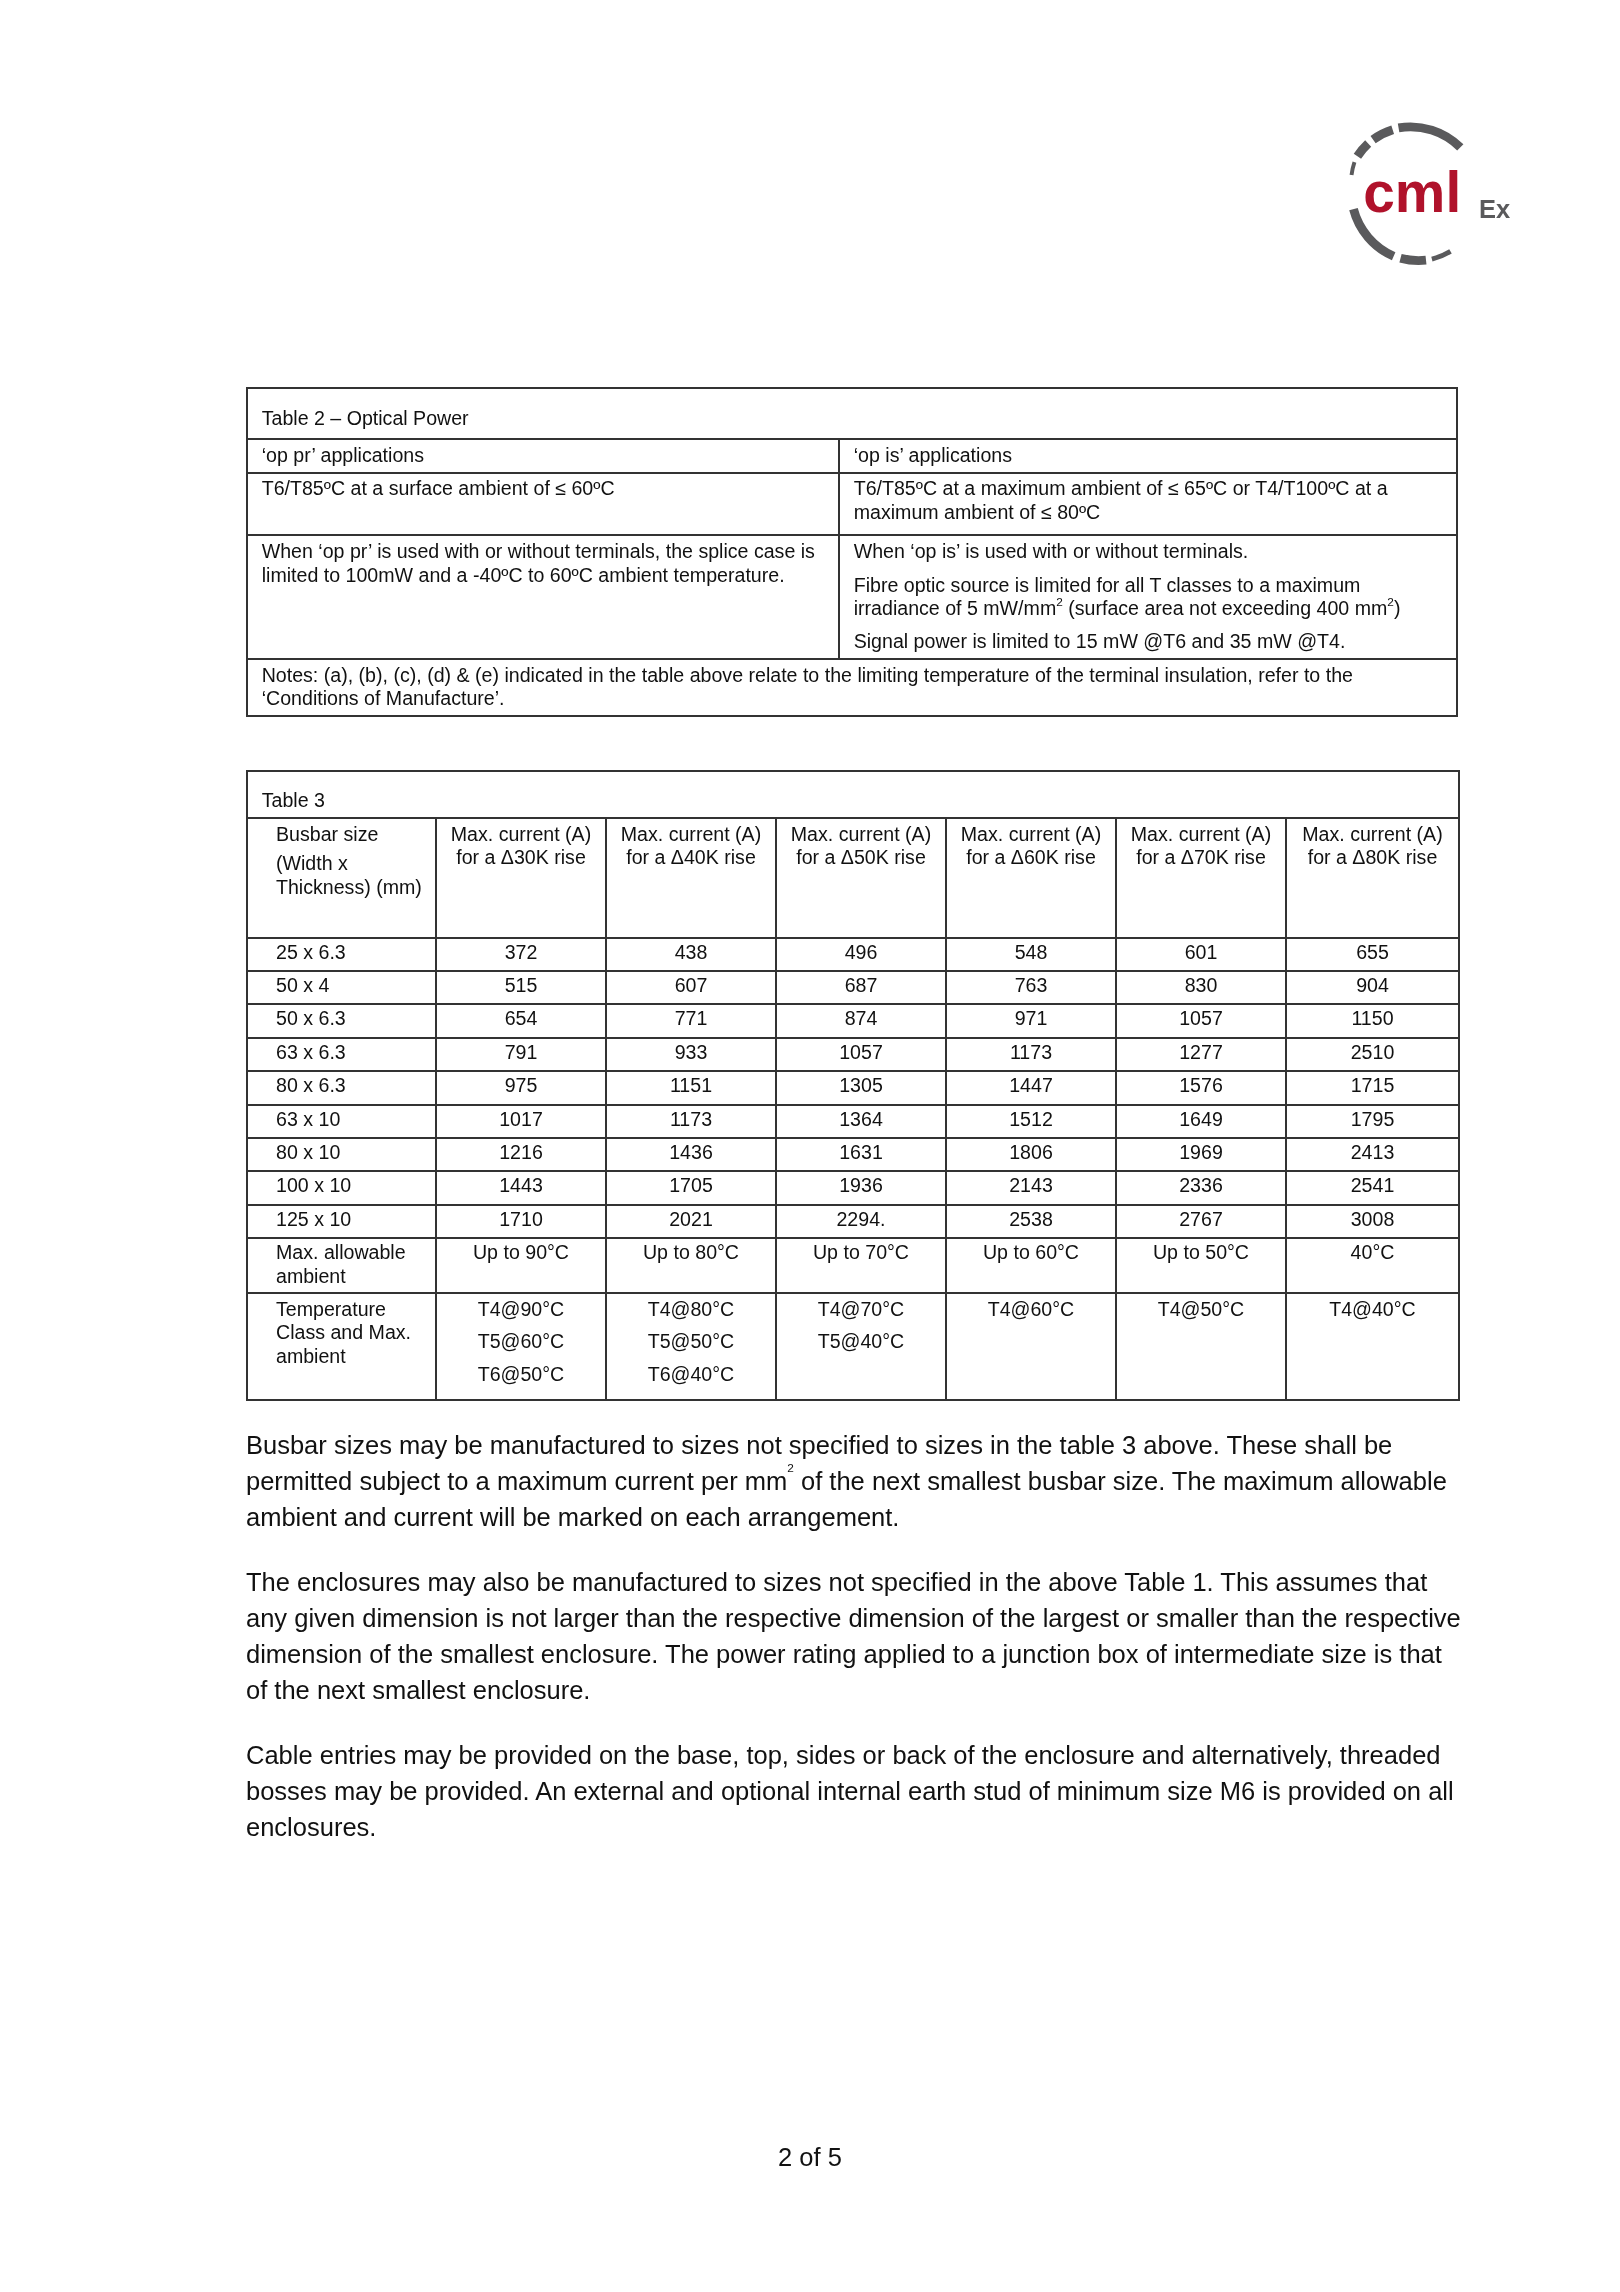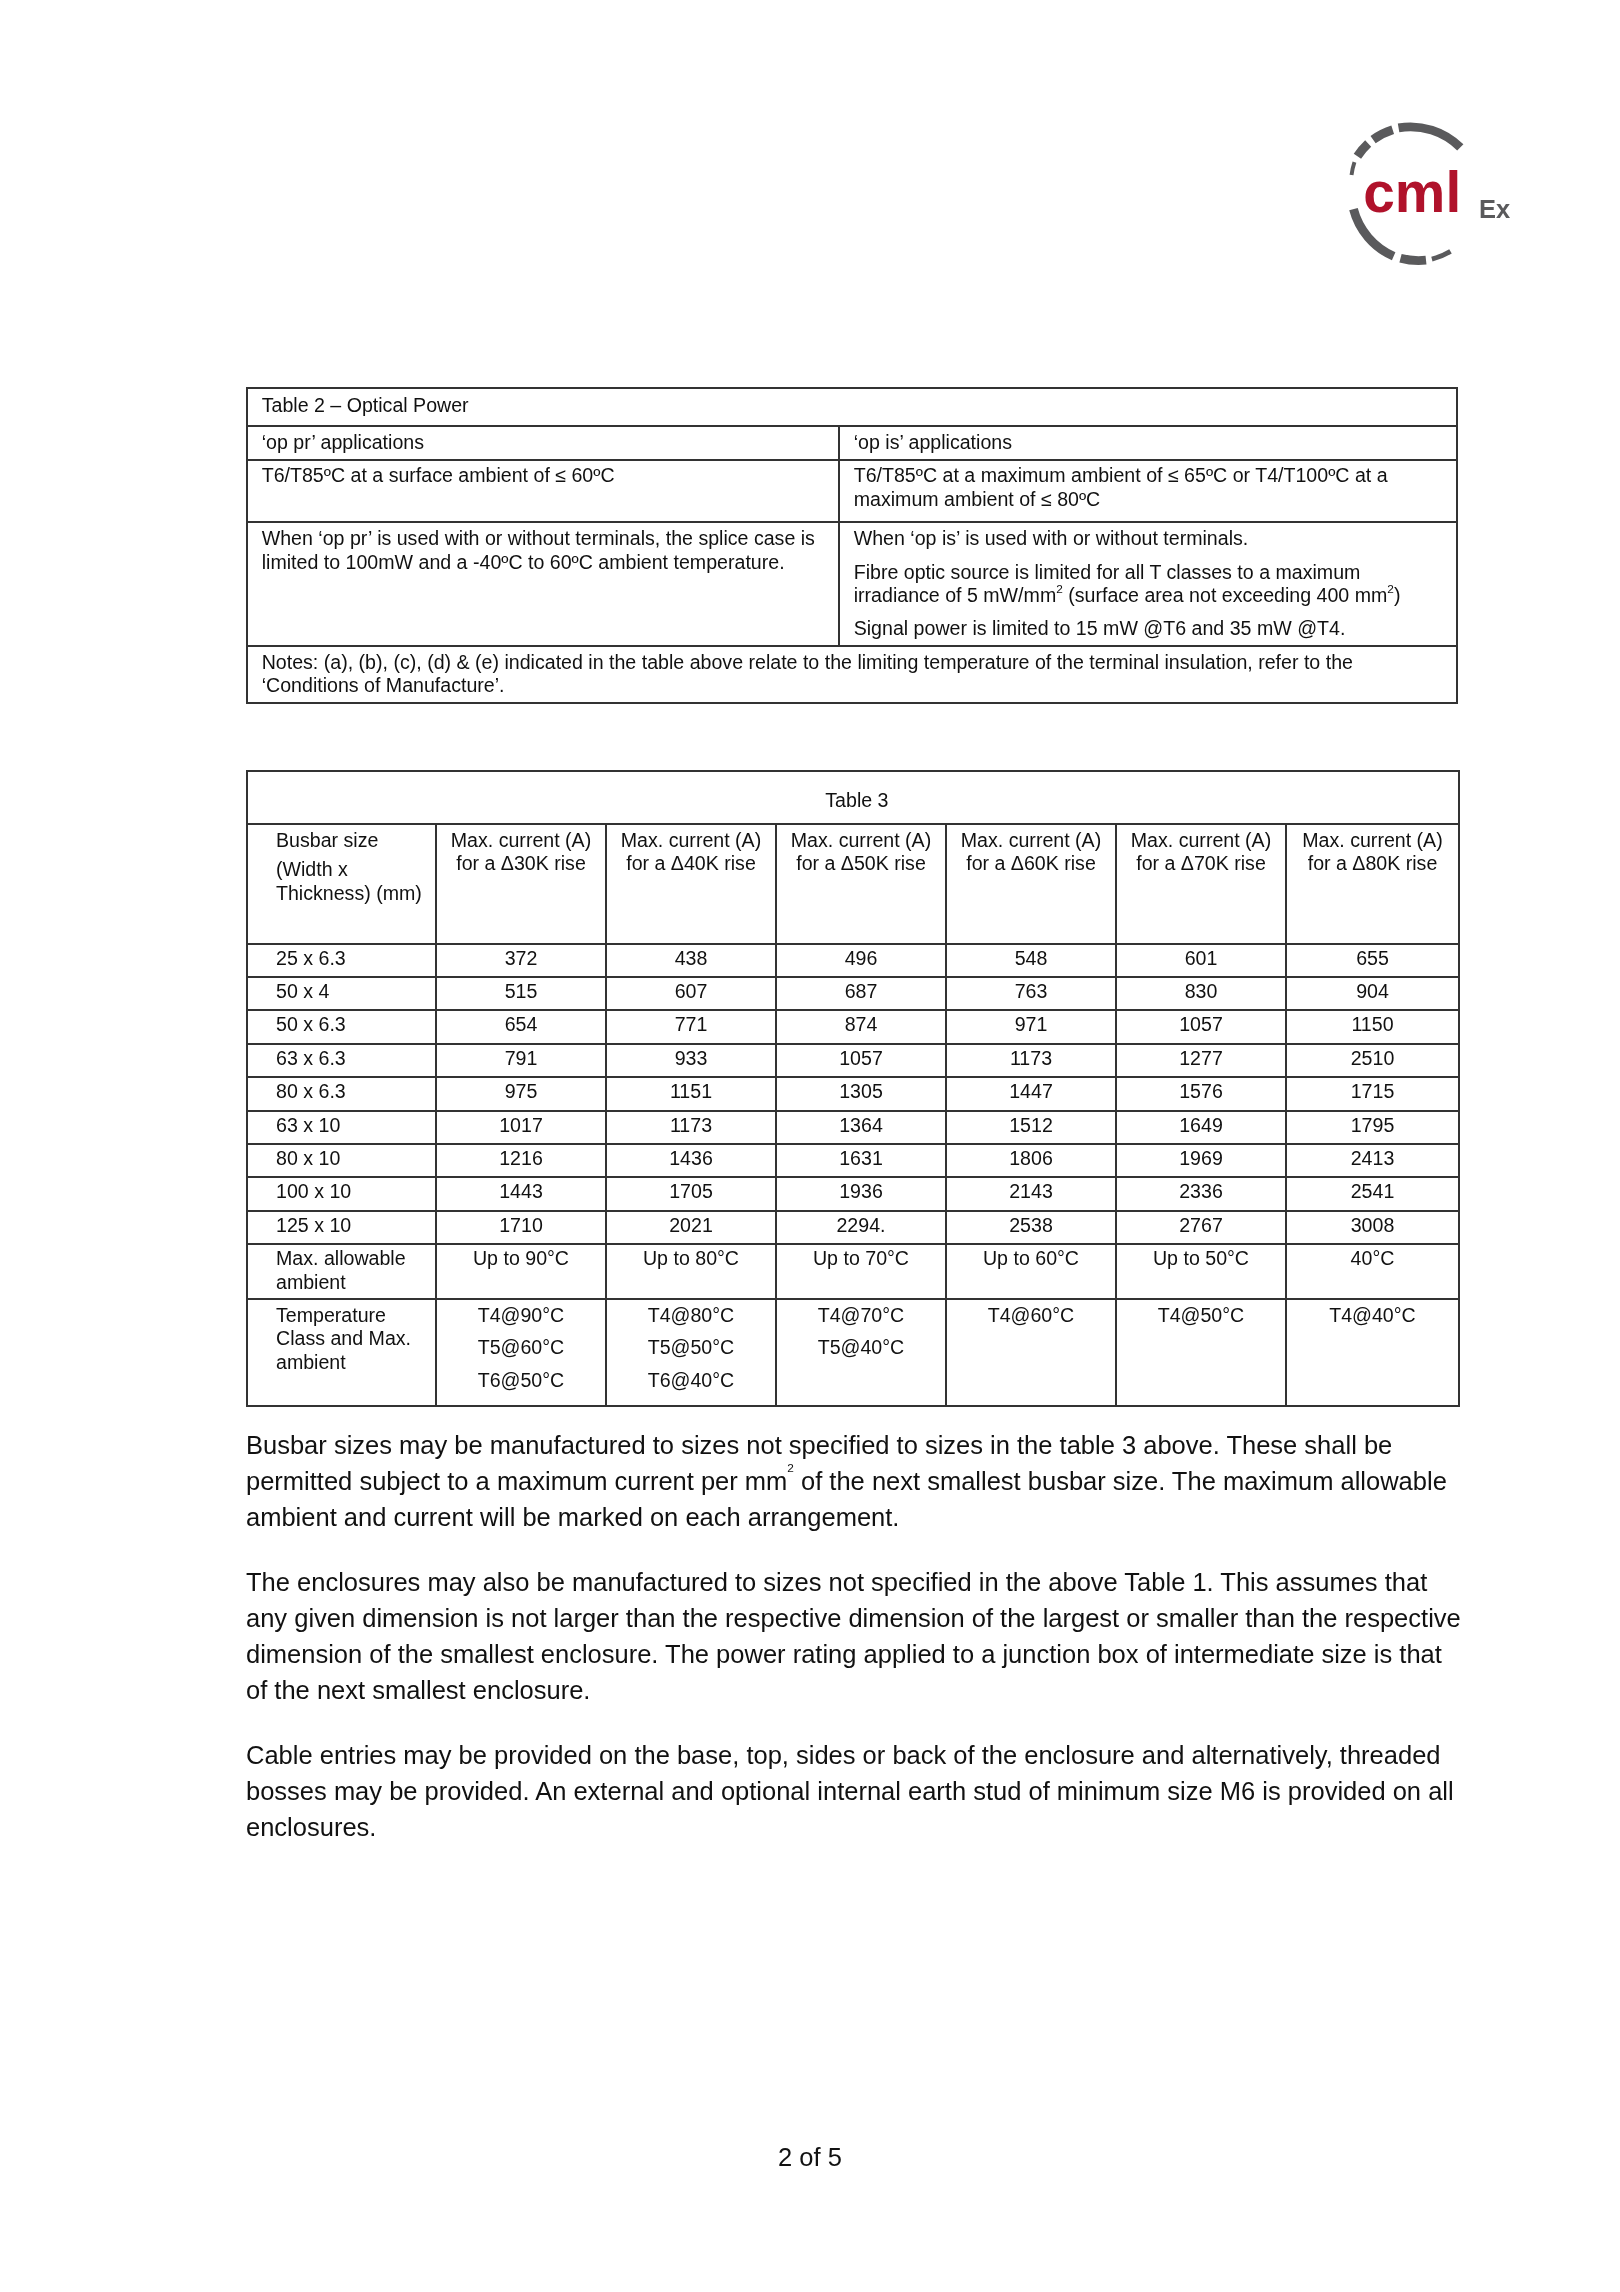--- a/index.html
+++ b/index.html
@@ -4,28 +4,28 @@
 <style>
   html, body { margin: 0; padding: 0; background: #ffffff; }
   body {
     width: 1620px; height: 2293px; position: relative; overflow: hidden;
     font-family: "Liberation Sans", sans-serif; color: #111;
   }
   .logo { position: absolute; left: 1328px; top: 116px; width: 196px; height: 157px; }
   table { border-collapse: collapse; position: absolute; left: 246px; width: 1210px; table-layout: fixed; }
   td { border: 2px solid #333; vertical-align: top; font-size: 19.6px; line-height: 23.5px; padding: 3.9px 13.7px 3.9px 13.7px; }
   #t2 { top: 387px; }
-  #t2 .title { height: 27.4px; padding-top: 5px; margin-left: 8px; }
+  #t2 .title { height: 27.4px; padding-top: 18px; margin-left: 8px; }
   #t2 p { margin: 0 0 9.8px 0; }
   #t2 p:last-child { margin-bottom: 0; }
   #t3 { top: 770px; }
   #t3 td { padding: 3.9px 5.9px; }
   #t3 td.first { padding-left: 28px; }
   #t3 td.num { text-align: center; }
-  #t3 .title-cell { height: 37px; vertical-align: bottom; padding-left: 13.7px; padding-bottom: 10px; text-align: center; }
+  #t3 .title-cell { height: 37px; vertical-align: bottom; padding-left: 13.7px; padding-bottom: 4px; }
   #t3 .hdr td { height: 110px; }
   #t3 .hdr p { margin: 0 0 5.9px 0; }
   #t3 .row td { height: 25.5px; padding-top: 2px; padding-bottom: 3.9px; }
   #t3 .tc p { margin: 0 0 8.8px 0; }
   sup { font-size: 11.8px; vertical-align: top; line-height: 11.8px; }
   .para { position: absolute; left: 246px; width: 1215px; font-size: 25.5px; line-height: 36px; margin: 0; }
   #p1 { top: 1427px; }
   #p2 { top: 1564px; }
   #p3 { top: 1737px; }
   .footer { position: absolute; top: 2143px; left: 0; width: 1620px; text-align: center; font-size: 25.5px; }

